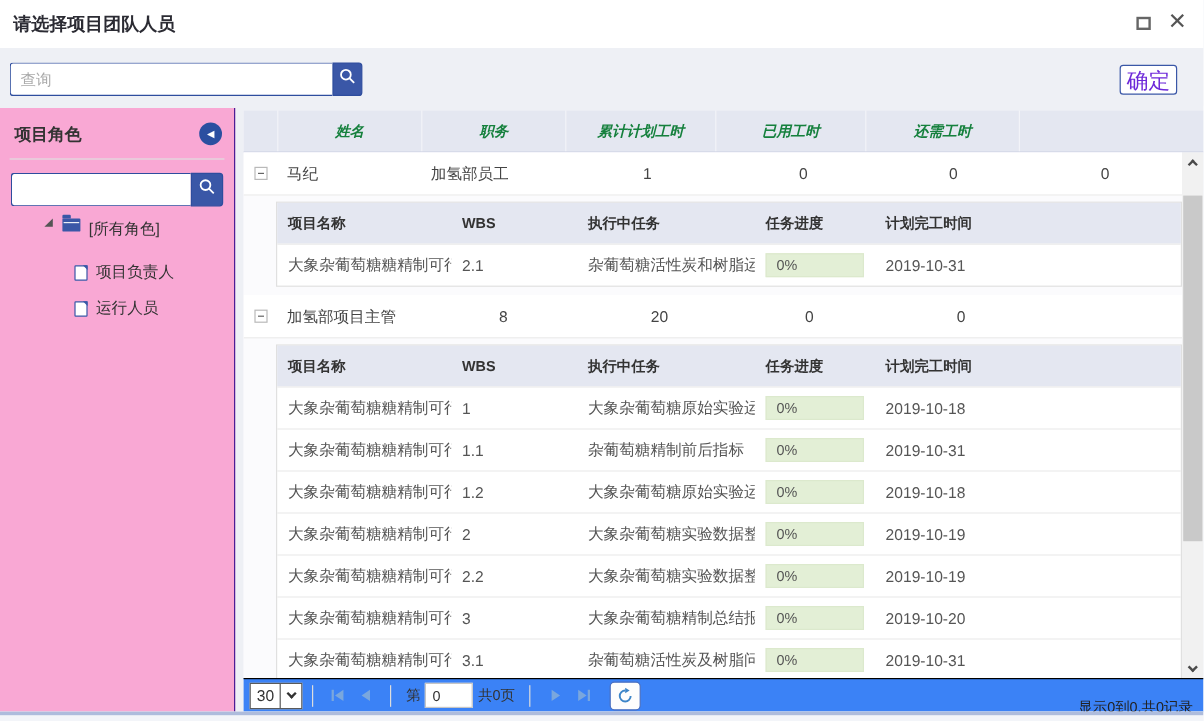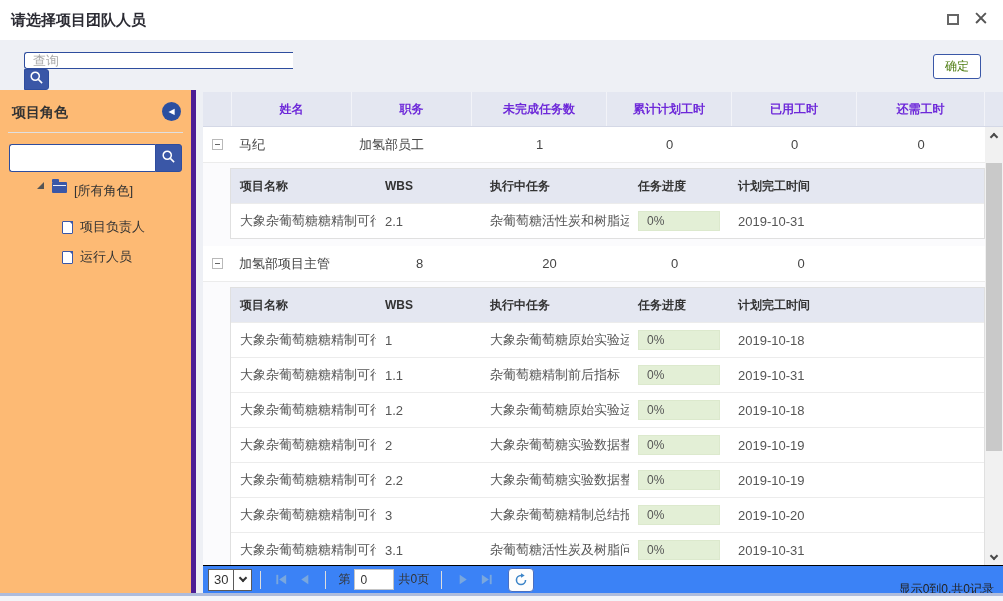--- a/index.html
+++ b/index.html
@@ -8,49 +8,49 @@
 
   
   .titlebar { position:absolute; top:0; left:0; right:0; height:40px; background:#fff;padding-left:13px; }
   .title { position:absolute; left:11px; top:11px; font-size:15px; font-weight:bold; color:#2b2b33; }
   .win-controls { position:absolute; right:14px; top:12px; display:flex; gap:14px; align-items:center; }
   .max-btn { width:12px; height:11px; border:2px solid #666; display:inline-block; cursor:pointer; }
   .close-btn { font-size:19px; line-height:14px; color:#555; cursor:pointer; font-weight:bold; }
 
   
   .toolbar { position:absolute; top:40px; left:0; right:0; height:48px; background:#eef0f5; }
-  .search-wrap { position:absolute; left:24px; top:12px; display:flex; height:28px;flex-direction:column; }
+  .search-wrap { position:absolute; left:8px; top:12px; display:flex; height:28px; }
   .search-input { width:269px; height:28px; border:1px solid #2e4d9e; border-right:none; border-radius:3px 0 0 3px; padding:0 8px; font-size:13px; color:#333; background:#fff; outline:none; }
   .search-input::placeholder { color:#aaa; }
   .search-btn { width:25px; height:28px; background:#3a57a7; border:1px solid #2e4d9e; border-radius:0 3px 3px 0; display:flex; align-items:center; justify-content:center; cursor:pointer; }
-  .confirm-btn { position:absolute; right:22px; top:14px; width:48px; height:25px; background:#fff; border:1px solid #3a57a7; border-radius:3px; color:#4d7c0f; font-size:12px; cursor:pointer; }
-
-  
-  .sidebar { position:absolute; top:90px; left:0; width:196px; bottom:8px; background:#fdba74; border-right:5px solid #4c1d95; }
+  .confirm-btn { position:absolute; right:22px; top:14px; width:48px; height:25px; background:#fff; border:1px solid #3a57a7; border-radius:3px; color:#6d28d9; font-size:18px; cursor:pointer; }
+
+  
+  .sidebar { position:absolute; top:90px; left:0; width:196px; bottom:8px; background:#f9a8d4; border-right:1px solid #4c1d95; }
   .sb-head { position:relative; height:42px; }
   .sb-title { position:absolute; left:12px; top:14px; font-size:14px; font-weight:bold; color:#333; }
   .sb-collapse { position:absolute; right:10px; top:12px; width:19px; height:19px; border-radius:50%; background:#2b4fa0; color:#fff; font-size:8px; display:flex; align-items:center; justify-content:center; cursor:pointer; }
   .sb-divider { height:1px; background:#e0e0e0; margin:0 8px; }
   .sb-search { display:flex; margin:11px 9px 0 9px; height:28px; }
   .sb-search input { flex:1; min-width:0; height:28px; border:1px solid #2e4d9e; border-right:none; border-radius:3px 0 0 3px; padding:0 6px; font-size:13px; outline:none; }
   .sb-search .search-btn { width:27px; }
   .tree { margin-top:10px; font-size:13px; color:#333; }
   .tree-root { display:flex; align-items:flex-start; height:30px; padding-left:37px; cursor:pointer; }
   .tree-expander { width:0; height:0; border-left:7px solid transparent; border-bottom:7px solid #555; margin-right:8px; }
   .folder-icon { position:relative; width:15px; height:11px; background:#3a57a7; border-radius:1px; margin-right:7px; }
   .folder-icon::before { content:""; position:absolute; top:-3px; left:0; width:7px; height:3px; background:#3a57a7; border-radius:1px 1px 0 0; }
   .folder-icon::after { content:""; position:absolute; top:3px; left:1px; right:1px; height:1px; background:#fff; opacity:.9; }
   .tree-item { display:flex; align-items:center; height:30px; padding-left:62px; cursor:pointer; }
   .doc-icon { position:relative; width:11px; height:13px; background:#fff; border:1.5px solid #3a57a7; border-radius:1px; margin-right:7px; }
   .doc-icon::before { content:""; position:absolute; top:-1px; right:-1px; width:0; height:0; border-left:4px solid transparent; border-top:4px solid #3a57a7; }
 
   
   .main { position:absolute; top:92px; left:203px; right:0; bottom:8px; background:#fbfbfd; }
   .grid-header { position:absolute; top:0; left:0; right:0; height:35px; background:#e4e7f1; display:flex; border-bottom:1px solid #d4d8e6; }
-  .gh-cell { display:flex; align-items:center; justify-content:center; font-size:12px; font-weight:bold; color:#6d28d9; border-right:1px solid #f2f3f8; }
+  .gh-cell { display:flex; align-items:center; justify-content:center; font-size:12px; font-weight:bold; color:#15803d; border-right:1px solid #f2f3f8;font-style:italic; }
   .c0{width:29px;} .c1{width:120px;} .c2{width:120px;} .c3{width:135px;} .c4{width:125px;} .c5{width:125px;} .c6{width:128px;} .cfill{flex:1; border-right:none;}
   .grid-body { position:absolute; top:35px; left:0; width:782px; bottom:28px; overflow:hidden; background:#fbfbfd; }
 
   .person-row { display:flex; height:36px; background:#fff; border-bottom:1px solid #ececec; font-size:13px; color:#444; cursor:pointer; }
   .pr-cell { display:flex; align-items:center; }
   .pr-center { justify-content:center; }
   .pr-left { padding-left:7px;text-align:center; }
   .collapse-box { width:11px; height:11px; border:1px solid #b9b9b9; background:#fff; margin:0 auto; position:relative; cursor:pointer; }
   .collapse-box::before { content:""; position:absolute; left:2px; right:2px; top:4px; height:1px; background:#666; }
 
@@ -148,21 +148,20 @@
         <span>运行人员</span>
       </div>
     </div>
   </div>
 
   <div class="main">
     <div class="grid-header">
       <div class="gh-cell c0"></div>
       <div class="gh-cell c1">姓名</div>
       <div class="gh-cell c2">职务</div>
-      <div class="gh-cell c3">未完成任务数</div>
       <div class="gh-cell c4">累计计划工时</div>
       <div class="gh-cell c5">已用工时</div>
       <div class="gh-cell c6">还需工时</div>
       <div class="gh-cell cfill"></div>
     </div>
 
     <div class="grid-body">
 
       <div class="person-row">
         <div class="pr-cell c0">

